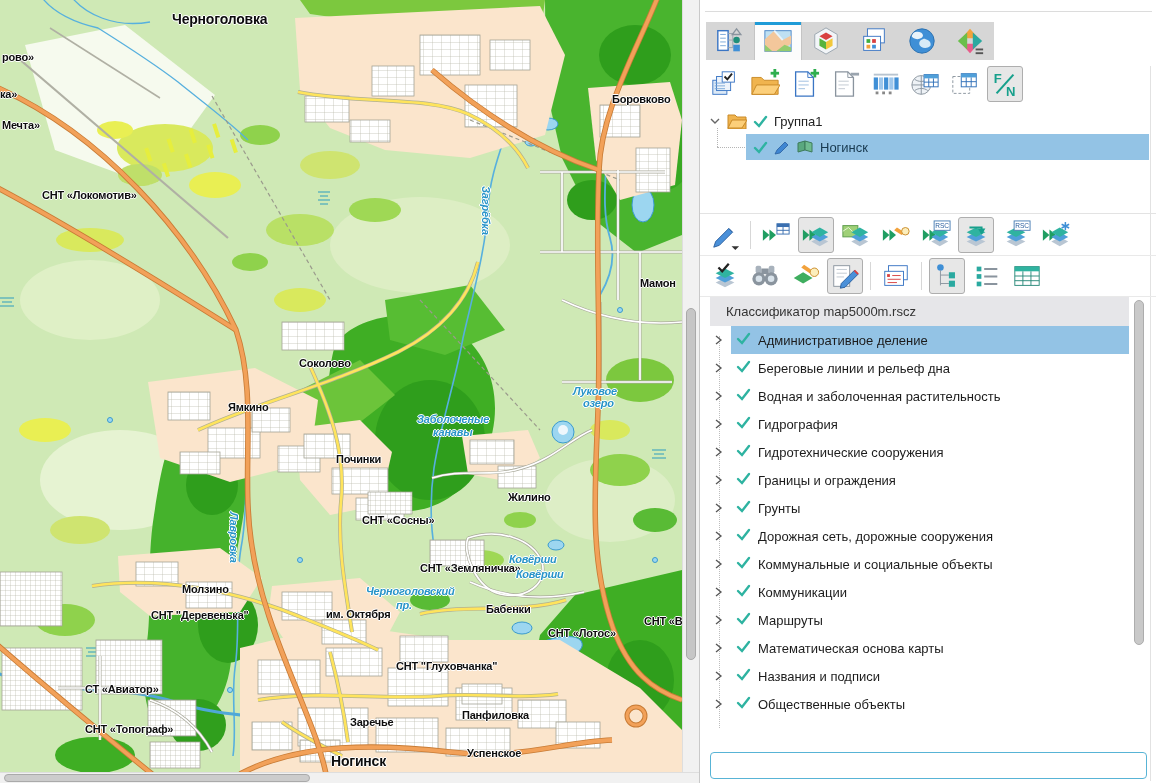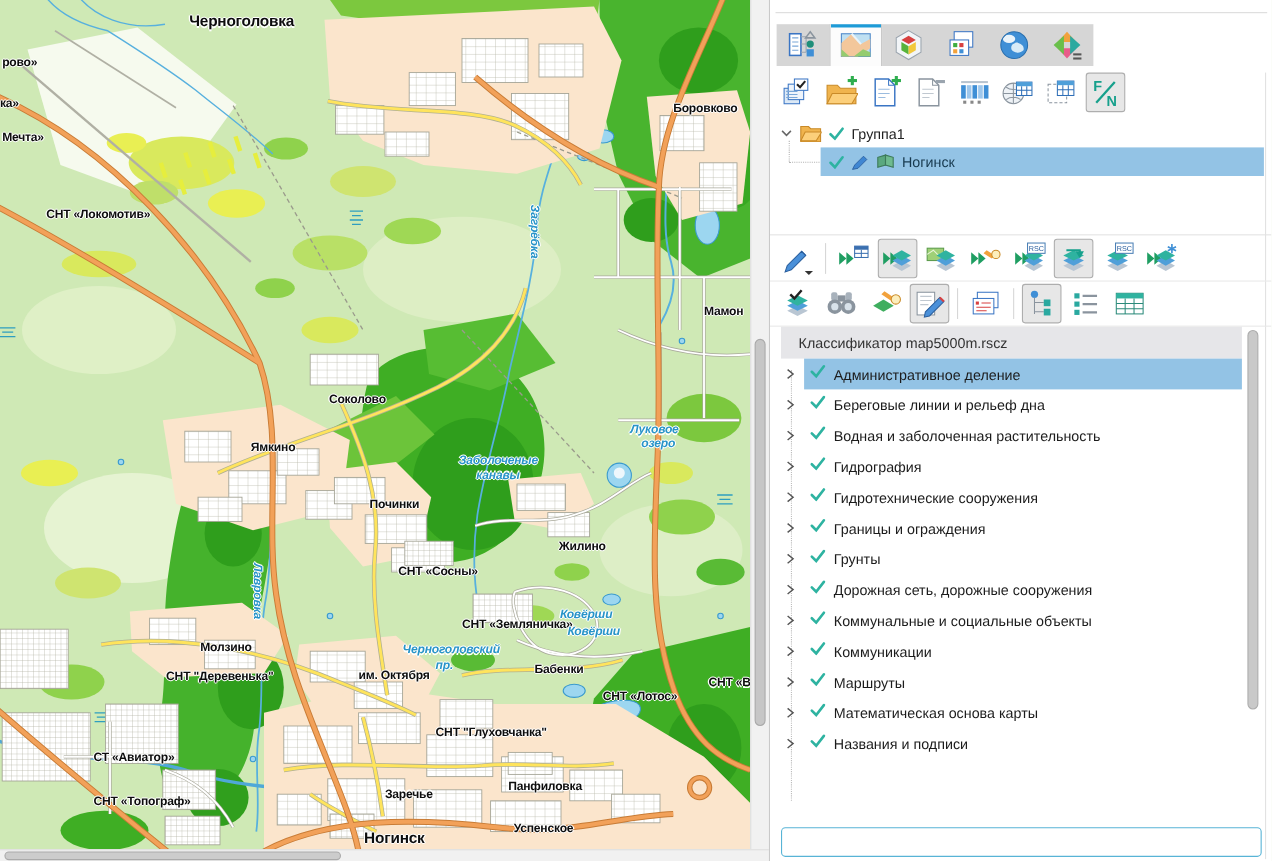--- a/index.html
+++ b/index.html
@@ -892,19 +892,32 @@
               <path d="M2 1l5 4-5 4" fill="none" stroke="#555" stroke-width="1.3"></path>
             </svg>
           </span>
           <div class="row-body">
             <span class="rcheck"><svg width="15" height="13" viewBox="0 0 15 13">
                 <path d="M2 7l4 4 7-9" fill="none" stroke="#2eb3a1" stroke-width="2.4" stroke-linecap="round"></path>
               </svg></span>
             <span class="rlabel">Названия и подписи</span>
           </div>
         </div>
+        <div class="clf-row">
+          <span class="rchev">
+            <svg width="10" height="10" viewBox="0 0 10 10">
+              <path d="M2 1l5 4-5 4" fill="none" stroke="#555" stroke-width="1.3"></path>
+            </svg>
+          </span>
+          <div class="row-body">
+            <span class="rcheck"><svg width="15" height="13" viewBox="0 0 15 13">
+                <path d="M2 7l4 4 7-9" fill="none" stroke="#2eb3a1" stroke-width="2.4" stroke-linecap="round"></path>
+              </svg></span>
+            <span class="rlabel">Общественные объекты</span>
+          </div>
+        </div>
       </div>
     <div class="clf-scroll">
       <div class="thumb"></div>
     </div>
     <input class="clf-input" type="text" value="" style="">
   </div>
 </div>
 
 </body></html>

